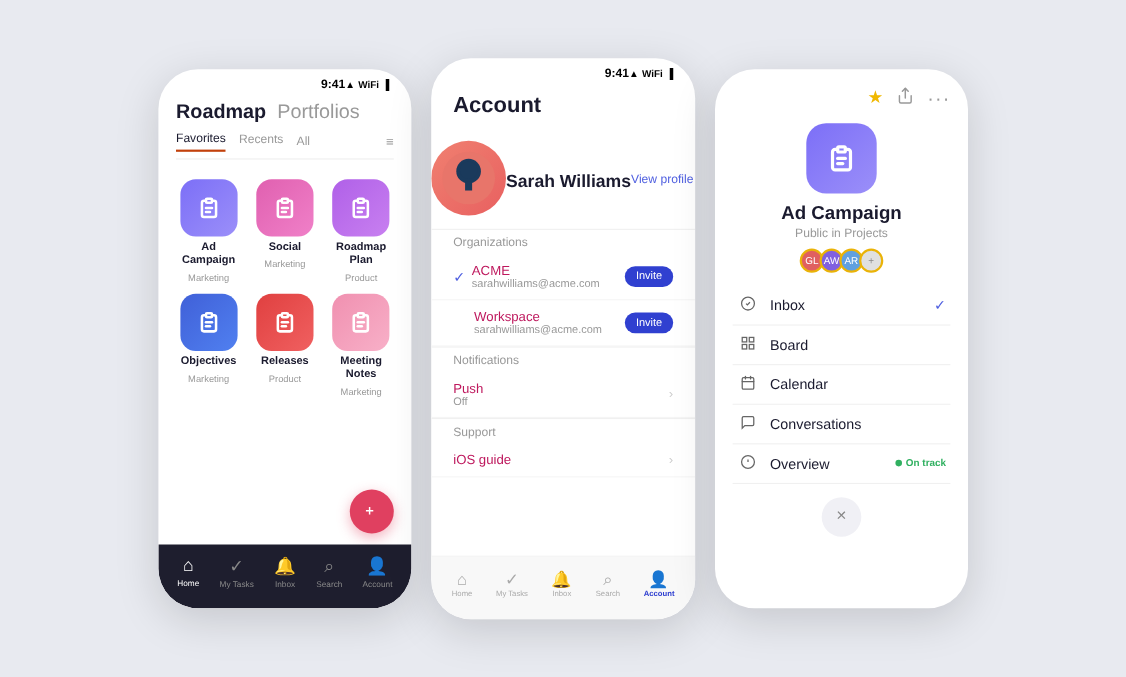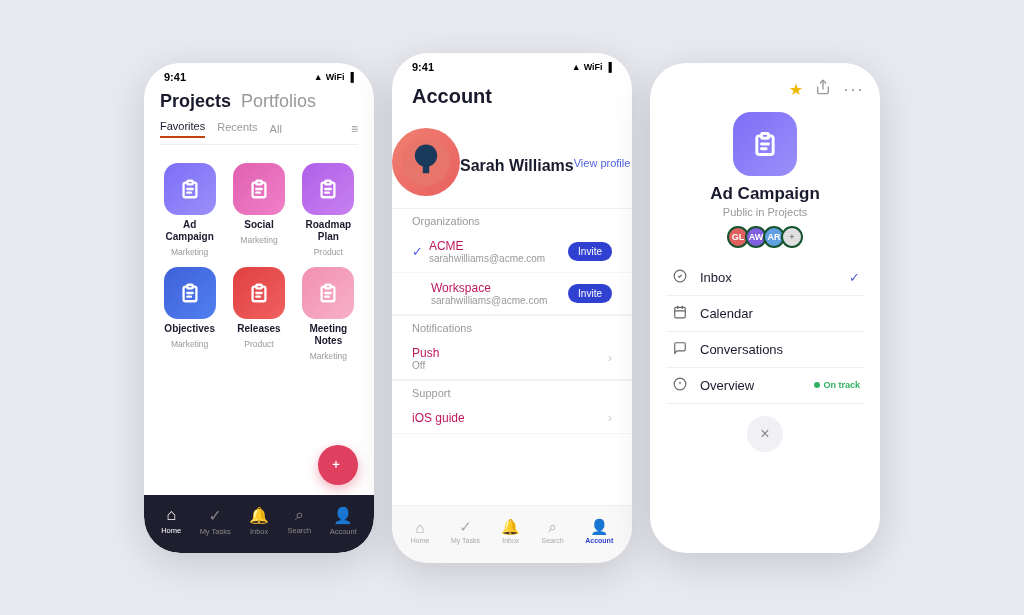--- a/index.html
+++ b/index.html
@@ -28,21 +28,21 @@
       overflow: hidden;
       position: relative;
     }
     .phone-1 { width: 230px; height: 490px; }
     .phone-2 { width: 240px; height: 510px; }
     .phone-3 { width: 230px; height: 490px; }
 
     
     .status-bar {
       display: flex;
-      justify-content: space-between;
+      justify-content: flex-end;
       align-items: center;
       padding: 8px 20px 4px;
       font-size: 10px;
       font-weight: 600;
     }
     .status-time { font-size: 11px; font-weight: 700; }
     .status-icons { display: flex; gap: 3px; align-items: center; font-size: 9px; }
 
     
     .phone-1 .content { padding: 0 16px; height: calc(100% - 60px); overflow: hidden; }
@@ -149,23 +149,23 @@
     .campaign-icon {
       width: 64px; height: 64px; border-radius: 18px;
       background: linear-gradient(135deg, #7c6ff7, #9b8ff9);
       display: flex; align-items: center; justify-content: center;
       font-size: 26px; margin-bottom: 8px;
     }
     .campaign-name { font-size: 17px; font-weight: 700; color: #1a1a2e; }
     .campaign-sub { font-size: 11px; color: #999; margin-top: 2px; }
     .avatars-row { display: flex; gap: 0; margin-top: 8px; }
     .mini-avatar {
-      width: 22px; height: 22px; border-radius: 50%; border: 2px solid #14532d;
+      width: 22px; height: 22px; border-radius: 50%; border: 2px solid #eab308;
       margin-left: -4px; font-size: 9px; display: flex; align-items: center; justify-content: center;
-      font-weight: 700; color: white;
+      font-weight: 400; color: white;
     }
     .mini-avatar:first-child { margin-left: 0; }
     .av-gl { background: #e06060; }
     .av-aw { background: #8060e0; }
     .av-ar { background: #60a0e0; }
     .av-plus { background: #e0e0e0; color: #888; font-size: 9px; }
 
     .view-list { margin-top: 12px; }
     .view-row {
       display: flex; align-items: center; padding: 9px 4px;
@@ -194,21 +194,21 @@
       <div class="status-icons">
         <span>▲</span>
         <span>WiFi</span>
         <span>▐</span>
       </div>
     </div>
 
     <div class="content">
       <div class="phone-1-header">
         <div class="phone-1-title">
-          <span class="tab-projects">Projects</span>
+          <span class="tab-projects">Roadmap</span>
           <span class="tab-portfolios">Portfolios</span>
         </div>
         <div class="tab-bar">
           <span class="tab-item active">Favorites</span>
           <span class="tab-item">Recents</span>
           <span class="tab-all">All</span>
           <span class="list-icon">≡</span>
         </div>
       </div>
 
@@ -451,20 +451,31 @@
             <svg width="14" height="14" viewBox="0 0 24 24" fill="none" stroke="#666" stroke-width="2">
                 <circle cx="12" cy="12" r="10"></circle>
                 <polyline points="9 12 11 14 15 10"></polyline>
               </svg>
           </span>
           <span class="view-label">Inbox</span>
           <span class="view-check">✓</span>
         </div>
         <div class="view-row">
           <span class="view-icon">
+            <svg width="14" height="14" viewBox="0 0 24 24" fill="none" stroke="#666" stroke-width="2">
+                <rect x="3" y="3" width="7" height="7"></rect>
+                <rect x="14" y="3" width="7" height="7"></rect>
+                <rect x="3" y="14" width="7" height="7"></rect>
+                <rect x="14" y="14" width="7" height="7"></rect>
+              </svg>
+          </span>
+          <span class="view-label">Board</span>
+        </div>
+        <div class="view-row">
+          <span class="view-icon">
             <svg width="14" height="14" viewBox="0 0 24 24" fill="none" stroke="#666" stroke-width="2" stroke-linecap="round">
                 <rect x="3" y="4" width="18" height="18" rx="2"></rect>
                 <line x1="16" y1="2" x2="16" y2="6"></line>
                 <line x1="8" y1="2" x2="8" y2="6"></line>
                 <line x1="3" y1="10" x2="21" y2="10"></line>
               </svg>
           </span>
           <span class="view-label">Calendar</span>
         </div>
         <div class="view-row">

